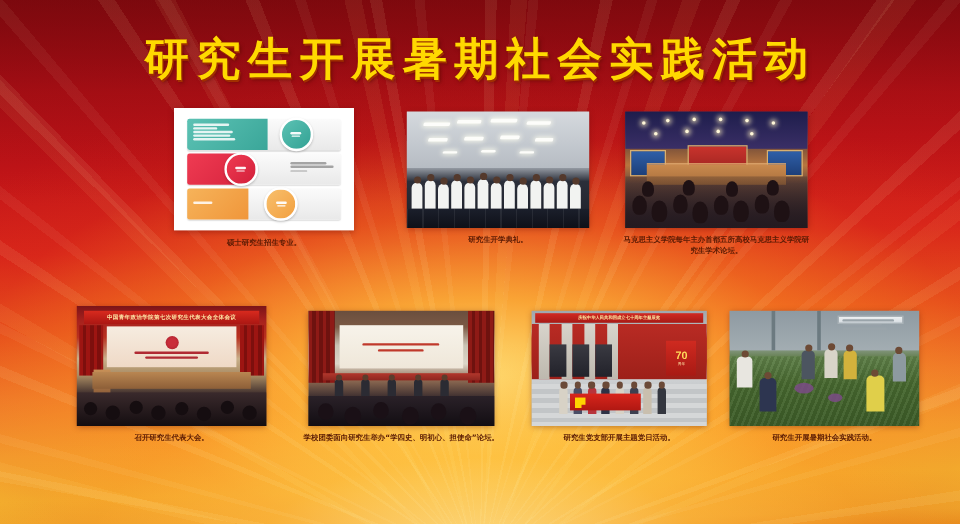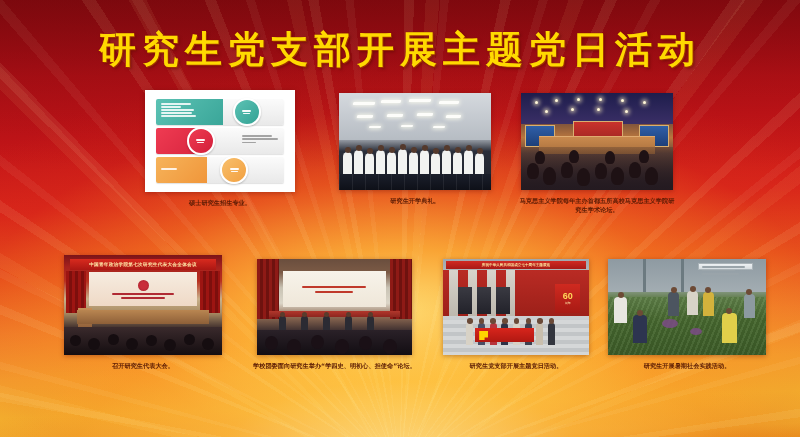--- a/index.html
+++ b/index.html
@@ -166,21 +166,21 @@
 </style>
 </head>
 <body>
 
 <div id="poster">
   <div class="topfade"></div>
   <div class="glow"></div>
   <div class="rays"></div>
   <div class="rays2"></div>
 
-  <div class="title">研究生党支部开展主题党日活动</div>
+  <div class="title">研究生开展暑期社会实践活动</div>
 
   <div class="row" style="left:0;top:90px;width:800px;">
 
     <div class="cell" style="position:absolute;left:145px;top:0;">
       <div class="photo p1" style="width:150px;height:102px;">
         <div class="slide-inner">
           <div class="bar b-teal">
             <div class="bg"></div>
             <div class="colorblk"></div>
             <div class="lines">
@@ -358,21 +358,21 @@
         <div class="facade">
           <div class="col" style="left:4%;"></div>
           <div class="col" style="left:17%;"></div>
           <div class="col" style="left:30%;"></div>
           <div class="col" style="left:43%;"></div>
           <div class="door" style="left:10%;top:38%;width:10%;height:58%;"></div>
           <div class="door" style="left:23%;top:38%;width:10%;height:58%;"></div>
           <div class="door" style="left:36%;top:38%;width:10%;height:58%;"></div>
         </div>
         <div class="sev">
-          <b>60</b>
+          <b>70</b>
           <em>周年</em>
         </div>
         <div class="steps"></div>
         <div class="ppl" style="left:16%;background:#d8d2c6;"></div>
         <div class="ppl" style="left:24%;background:#4a4e66;"></div>
         <div class="ppl" style="left:32%;background:#b8343c;"></div>
         <div class="ppl" style="left:40%;background:#2e3246;"></div>
         <div class="ppl" style="left:48%;background:#d8d2c6;"></div>
         <div class="ppl" style="left:56%;background:#3d4050;"></div>
         <div class="ppl" style="left:64%;background:#c9bfae;"></div>

